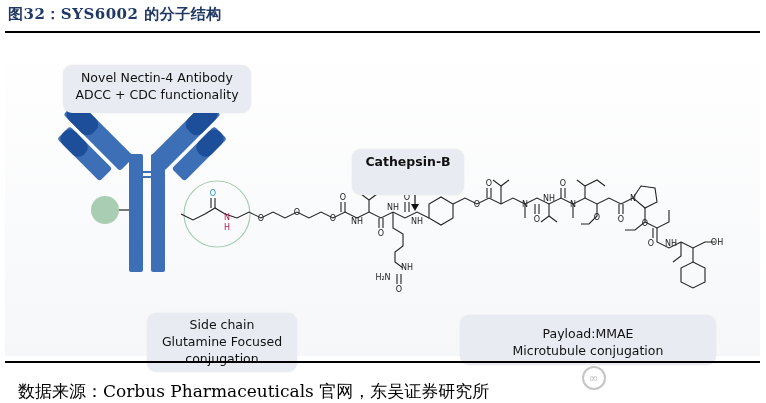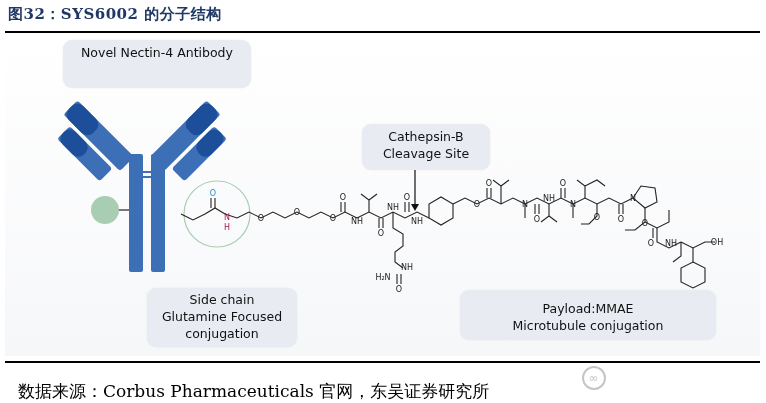--- a/index.html
+++ b/index.html
@@ -1,20 +1,20 @@
 <!DOCTYPE html>
 <html><head>
 <meta charset="utf-8">
 <style>
   html,body{margin:0;padding:0;background:#fff;}
   body{width:766px;height:403px;position:relative;overflow:hidden;font-family:"DejaVu Sans",sans-serif;}
   .title{position:absolute;left:8px;top:5px;font-family:"DejaVu Serif",serif;font-weight:bold;font-size:15px;color:#1f3864;letter-spacing:0.5px;}
   .rule{position:absolute;left:5px;width:755px;height:2px;background:#000;}
   .figure{position:absolute;left:5px;top:36px;width:755px;height:320px;background:linear-gradient(#ffffff,#f6f7f9);}
-  .callout{position:absolute;background:#e8ecf2;border-radius:9px;color:#111;font-size:12.5px;line-height:17px;text-align:center;box-shadow:0 0 2px rgba(0,0,0,0.08);}
+  .callout{position:absolute;background:#e8ecf2;border-radius:9px;color:#111;font-size:12.5px;line-height:17px;text-align:center;box-shadow:0 0 2px rgba(0,0,0,0.08);margin-top:25px;}
   .callout span{display:block;}
   .source{position:absolute;left:18px;top:380px;font-family:"DejaVu Serif",serif;font-size:17px;color:#000;}
   .watermark{position:absolute;left:582px;top:366px;font-size:19px;color:#b9b9b9;opacity:0.85;letter-spacing:1px;display:flex;align-items:center;gap:4px;}
   .wm-logo{width:20px;height:20px;border:2px solid #bbb;border-radius:50%;font-size:12px;display:flex;align-items:center;justify-content:center;color:#bbb;}
   svg text{font-family:"DejaVu Sans",sans-serif;}
 </style>
 </head>
 <body>
 
 <div class="title">图32：SYS6002 的分子结构</div>
@@ -136,24 +136,24 @@
       <text x="666" y="210" fill="#222">NH</text>
       <text x="712" y="209" fill="#222">OH</text>
     </g>
 
     <line x1="410" y1="132" x2="410" y2="172" stroke="#111" stroke-width="1.2"></line>
     <polygon points="406,168 414,168 410,175" fill="#111"></polygon>
   </svg>
 
   <div class="callout" style="left:58px;top:4px;width:188px;height:44px;padding-top:4px;">
     <span>Novel Nectin-4 Antibody</span>
+    <span>ADCC + CDC functionality</span>
   </div>
-  <div class="callout" style="left:357px;top:88px;width:128px;height:42px;padding-top:4px;">
+  <div class="callout" style="left:347px;top:88px;width:112px;height:42px;padding-top:4px;font-weight:bold;">
     <span>Cathepsin-B</span>
-    <span>Cleavage Site</span>
   </div>
   <div class="callout" style="left:142px;top:252px;width:150px;height:56px;padding-top:3px;">
     <span>Side chain</span>
     <span>Glutamine Focused</span>
     <span>conjugation</span>
   </div>
   <div class="callout" style="left:455px;top:254px;width:256px;height:50px;padding-top:10px;box-sizing:border-box;">
     <span>Payload:MMAE</span>
     <span>Microtubule conjugation</span>
   </div>

